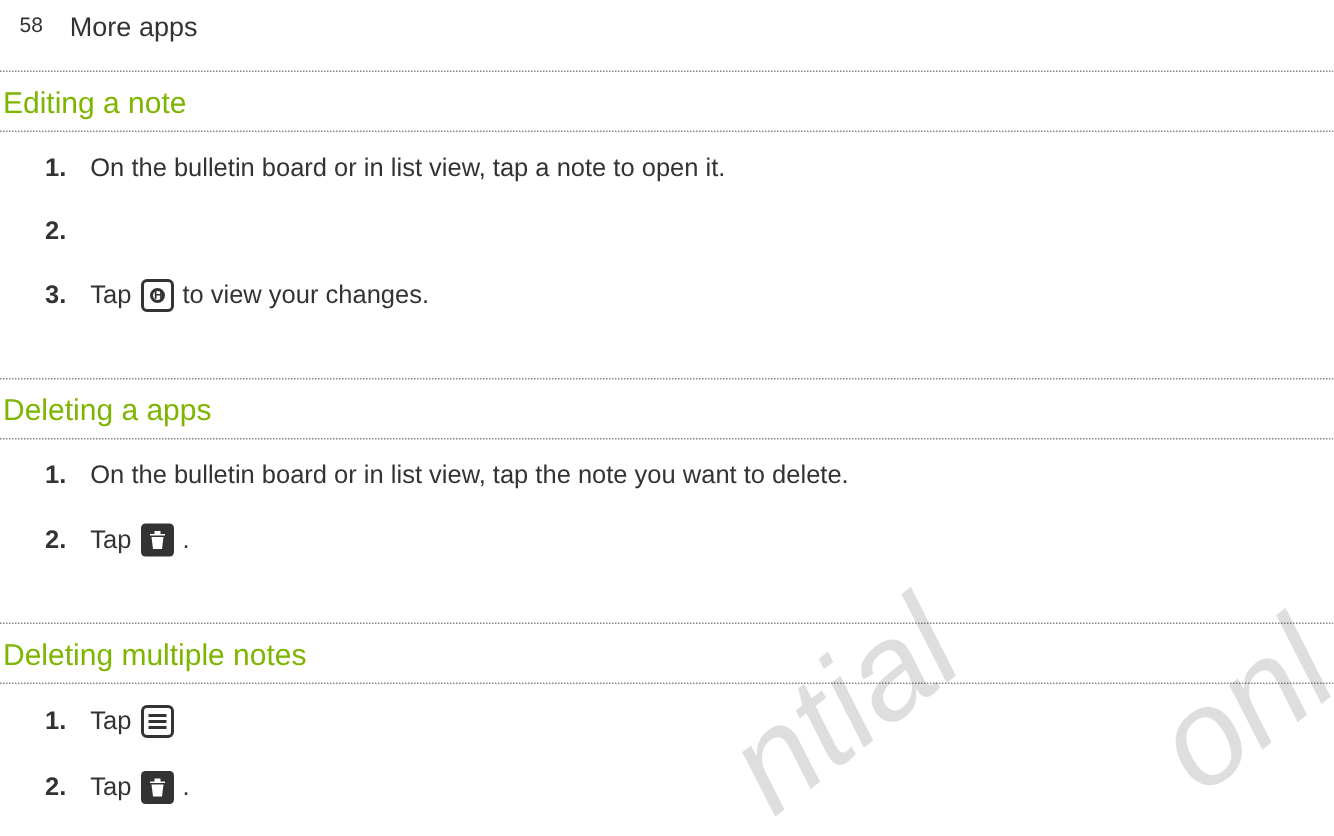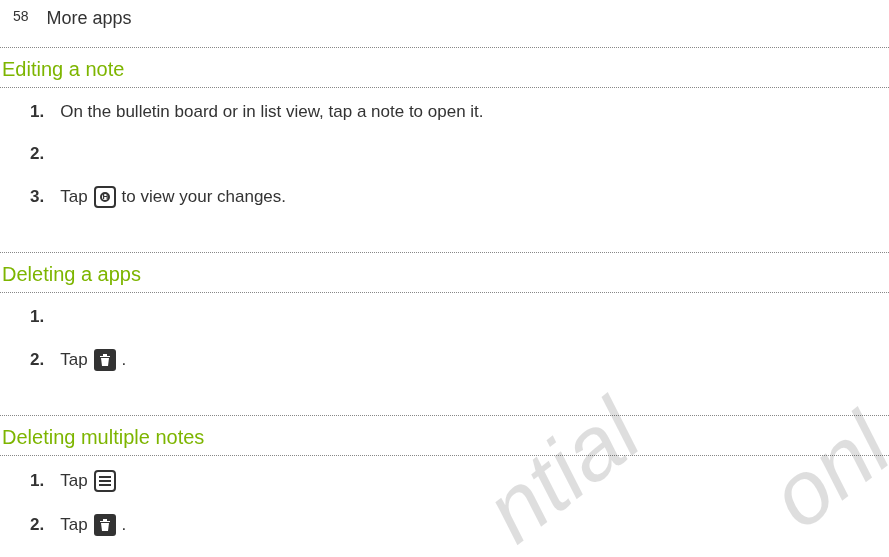--- a/index.html
+++ b/index.html
@@ -181,20 +181,21 @@
   </ol>
 </div>
 
 <div class="section-block">
   <hr class="dotted-divider">
   <h2 class="section-heading">Deleting a apps</h2>
   <hr class="dotted-divider">
   <ol class="step-list">
     <li class="step-item">
       <span class="step-number">1.</span>
+      <span class="step-text">On the bulletin board or in list view, tap the note you want to delete.</span>
     </li>
     <li class="step-item">
       <span class="step-number">2.</span>
       <span class="step-text">
         <span>Tap</span>
         <span class="icon-square-trash">
           <svg viewBox="0 0 12 14">
               <path fill="#fff" d="M1 3h10v1H1zM4 1h4v2H4zM2 5h8l-1 8H3z"></path>
             </svg>
         </span>

